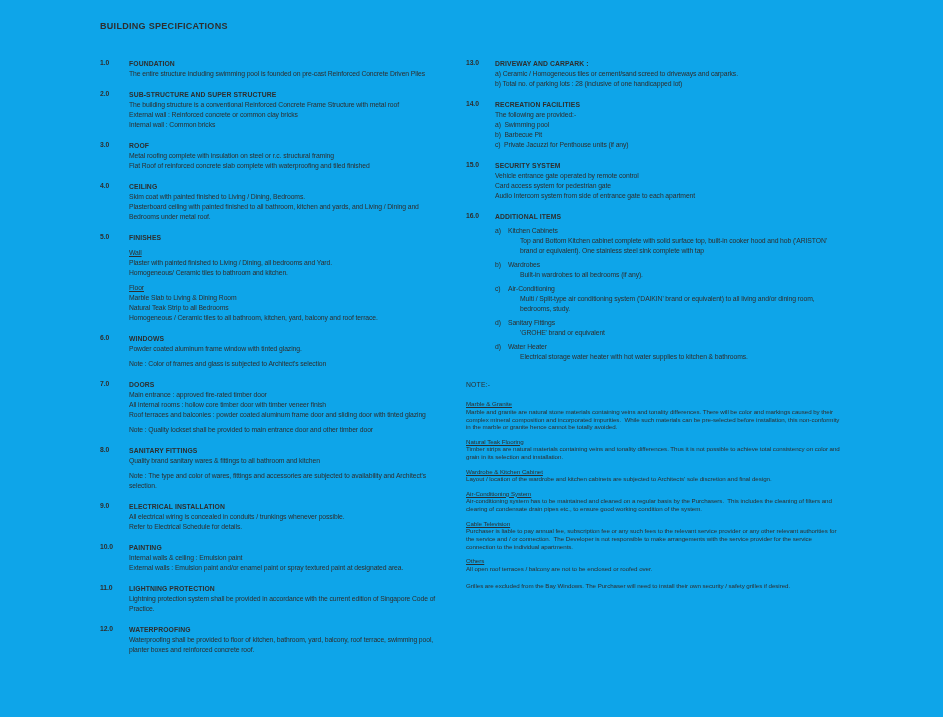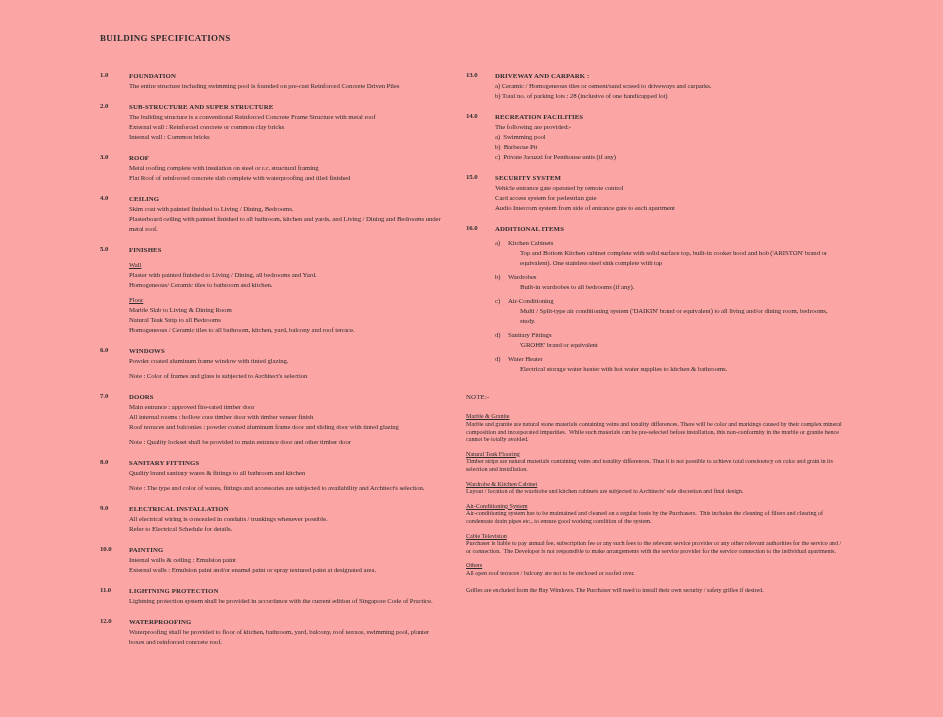--- a/index.html
+++ b/index.html
@@ -5,24 +5,23 @@
   html,body { margin:0; padding:0; background:#ffffff; }
   body {
     width:943px; height:717px;
     font-family:"Liberation Sans", sans-serif;
     color:#2e2e2e;
     -webkit-font-smoothing:antialiased;
   }
   .page {
     box-sizing:border-box;
     width:943px; height:717px;
-    padding:33px 100px 10px 100px;
-    background:#fca5a5;
+    padding:21px 100px 10px 100px;
+    background:#0ea5e9;
     overflow:hidden;
-    font-family:Liberation Serif, serif;
   }
   .title {
     font-size:9px; font-weight:bold; letter-spacing:0.3px;
     margin:0 0 27px 0;
   }
   .columns { display:grid; grid-template-columns:366px 1fr; align-items:start; }
 
   .section { display:grid; grid-template-columns:29px 1fr; margin-bottom:10px; }
   .num  { font-size:6.8px; font-weight:bold; line-height:10px; letter-spacing:-0.1px; }
   .heading { font-size:6.8px; font-weight:bold; line-height:11px; letter-spacing:0.1px; }

